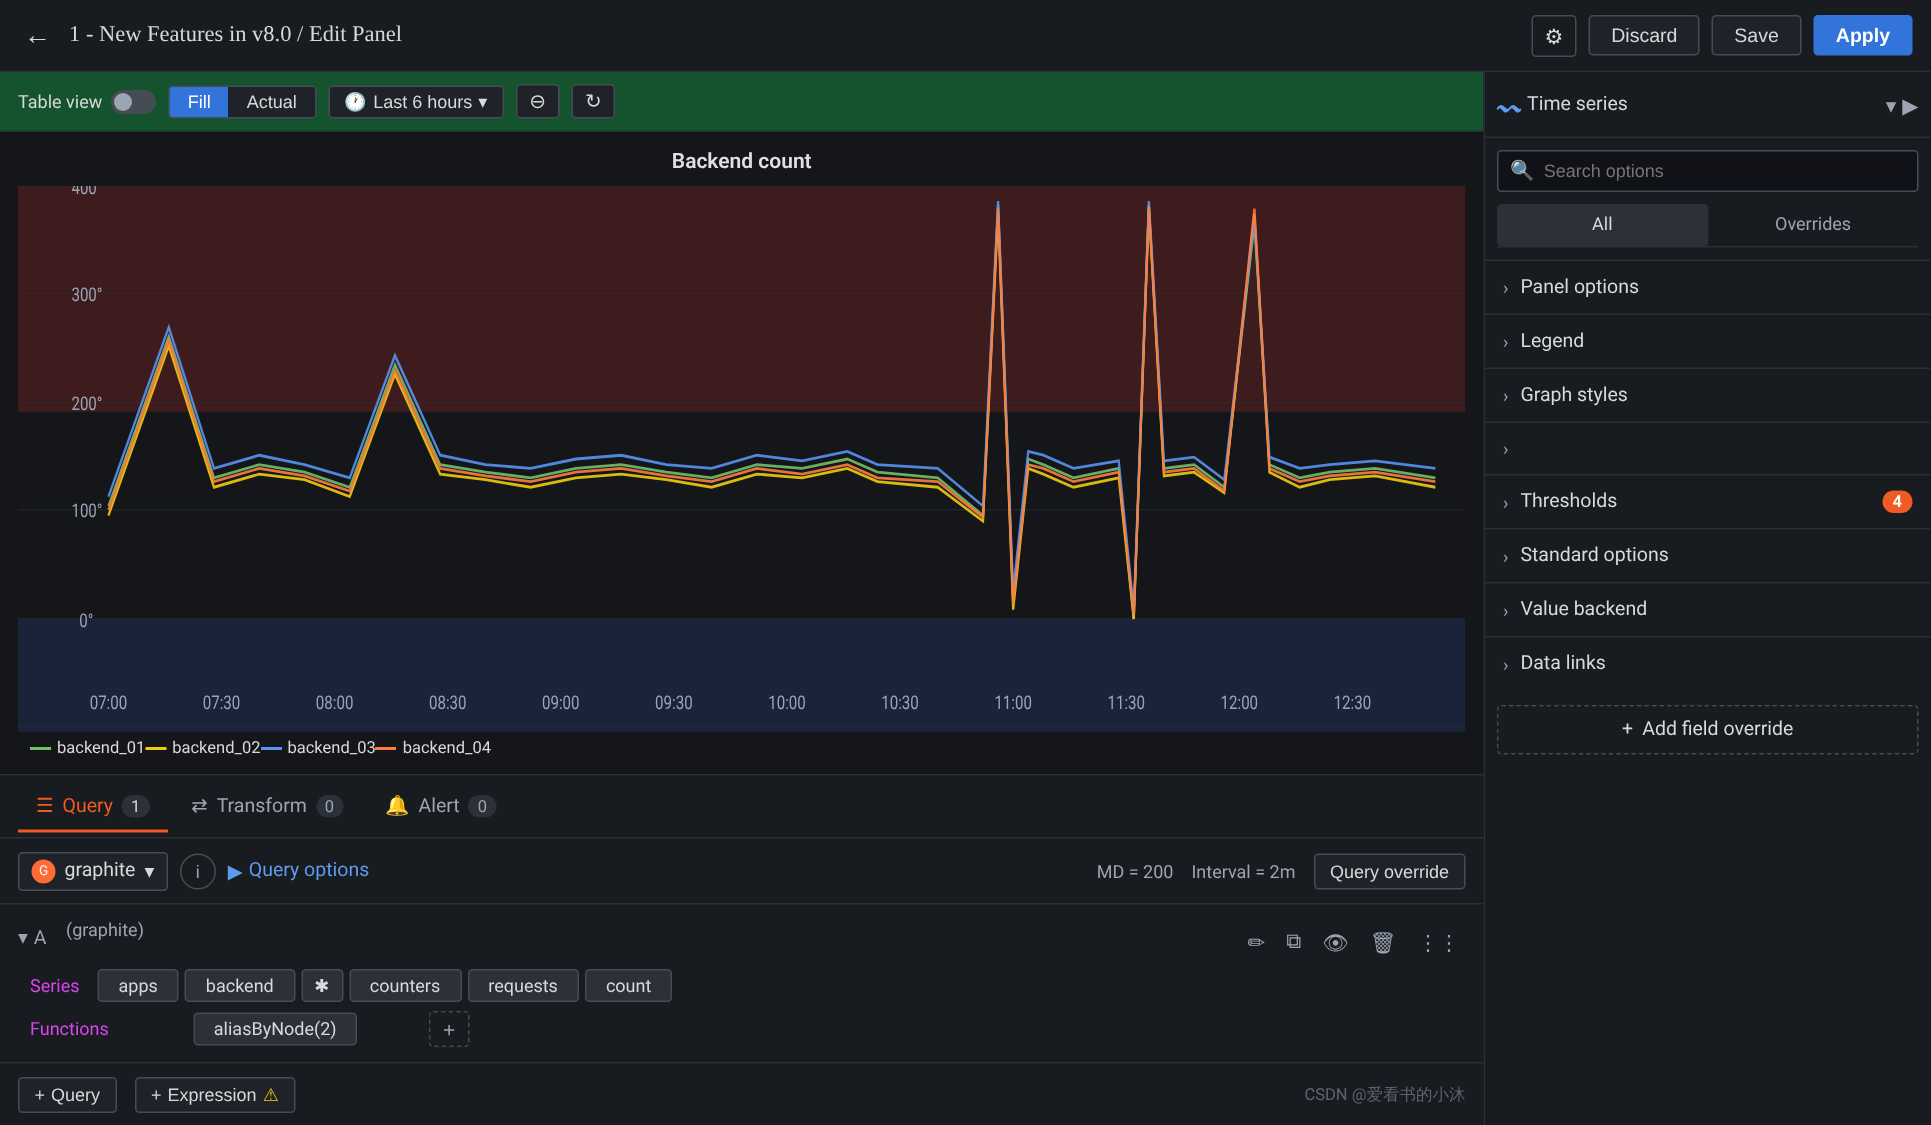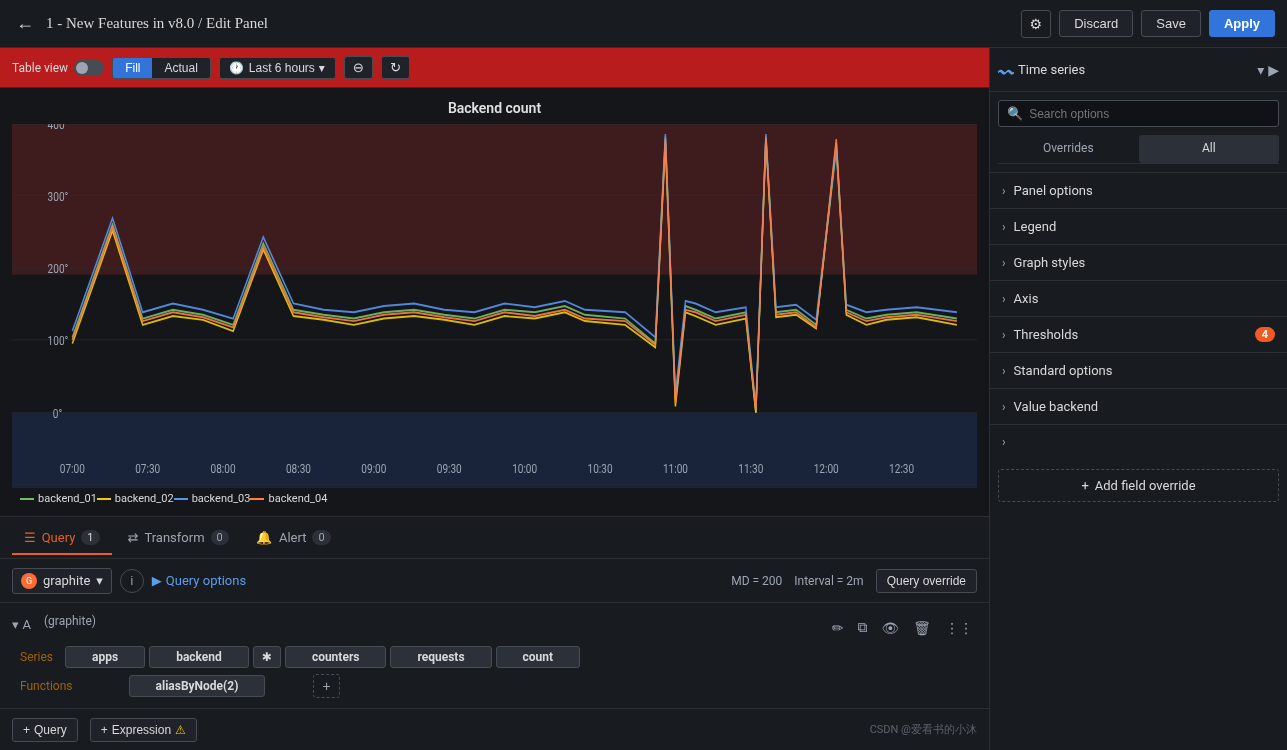--- a/index.html
+++ b/index.html
@@ -83,21 +83,21 @@
       border-right: 1px solid #2c2f33;
     }
 
     
     .panel-toolbar {
       display: flex;
       align-items: center;
       height: 40px;
       padding: 0 12px;
       gap: 8px;
-      background: #b91c1c;
+      background: #14532d;
       border-bottom: 1px solid #2c2f33;
     }
     .table-view-toggle {
       display: flex;
       align-items: center;
       gap: 6px;
       color: #d8d9da;
       font-size: 12px;
     }
     .toggle-switch {
@@ -330,34 +330,33 @@
       font-size: 14px;
     }
     .query-fields {
       display: flex;
       flex-wrap: wrap;
       align-items: center;
       gap: 4px;
       margin-top: 6px;
     }
     .field-label {
-      color: #a16207;
+      color: #d946ef;
       font-size: 12px;
       padding: 3px 8px;
       cursor: pointer;
     }
     .field-tag {
       background: #2c3038;
       border: 1px solid #464c54;
       border-radius: 3px;
-      padding: 3px 26px;
-      font-size: 12px;
-      color: #d8d9da;
-      cursor: pointer;
-      font-weight: bold;
+      padding: 3px 13px;
+      font-size: 12px;
+      color: #d8d9da;
+      cursor: pointer;
     }
     .field-star {
       background: #2c3038;
       border: 1px solid #464c54;
       border-radius: 3px;
       padding: 3px 8px;
       font-size: 12px;
       color: #d8d9da;
     }
     .add-func-btn {
@@ -721,62 +720,62 @@
       <button class="viz-dropdown-btn">▾</button>
       <button class="viz-nav-btn">▶</button>
     </div>
 
     <div class="search-box">
       <span class="search-icon">🔍</span>
       <input class="search-input" type="text" placeholder="Search options" style="">
     </div>
 
     <div class="option-tabs">
+      <div class="option-tab active">All</div>
       <div class="option-tab">Overrides</div>
-      <div class="option-tab active">All</div>
     </div>
 
     <div id="option-sections-container">
     <div class="option-section">
       <span class="option-section-chevron">›</span>
       <span class="option-section-label">Panel options</span>
 
     </div>
         <div class="option-section">
       <span class="option-section-chevron">›</span>
       <span class="option-section-label">Legend</span>
 
     </div>
         <div class="option-section">
       <span class="option-section-chevron">›</span>
       <span class="option-section-label">Graph styles</span>
 
     </div>
         <div class="option-section">
       <span class="option-section-chevron">›</span>
-      <span class="option-section-label">Axis</span>
 
     </div>
         <div class="option-section">
       <span class="option-section-chevron">›</span>
       <span class="option-section-label">Thresholds</span>
       <span class="threshold-badge">4</span>
     </div>
         <div class="option-section">
       <span class="option-section-chevron">›</span>
       <span class="option-section-label">Standard options</span>
 
     </div>
         <div class="option-section">
       <span class="option-section-chevron">›</span>
       <span class="option-section-label">Value backend</span>
 
     </div>
         <div class="option-section">
       <span class="option-section-chevron">›</span>
+      <span class="option-section-label">Data links</span>
 
     </div>
       </div>
 
     <div class="add-override-btn">
       <span>+</span>
       <span>Add field override</span>
     </div>
 
   </div>

